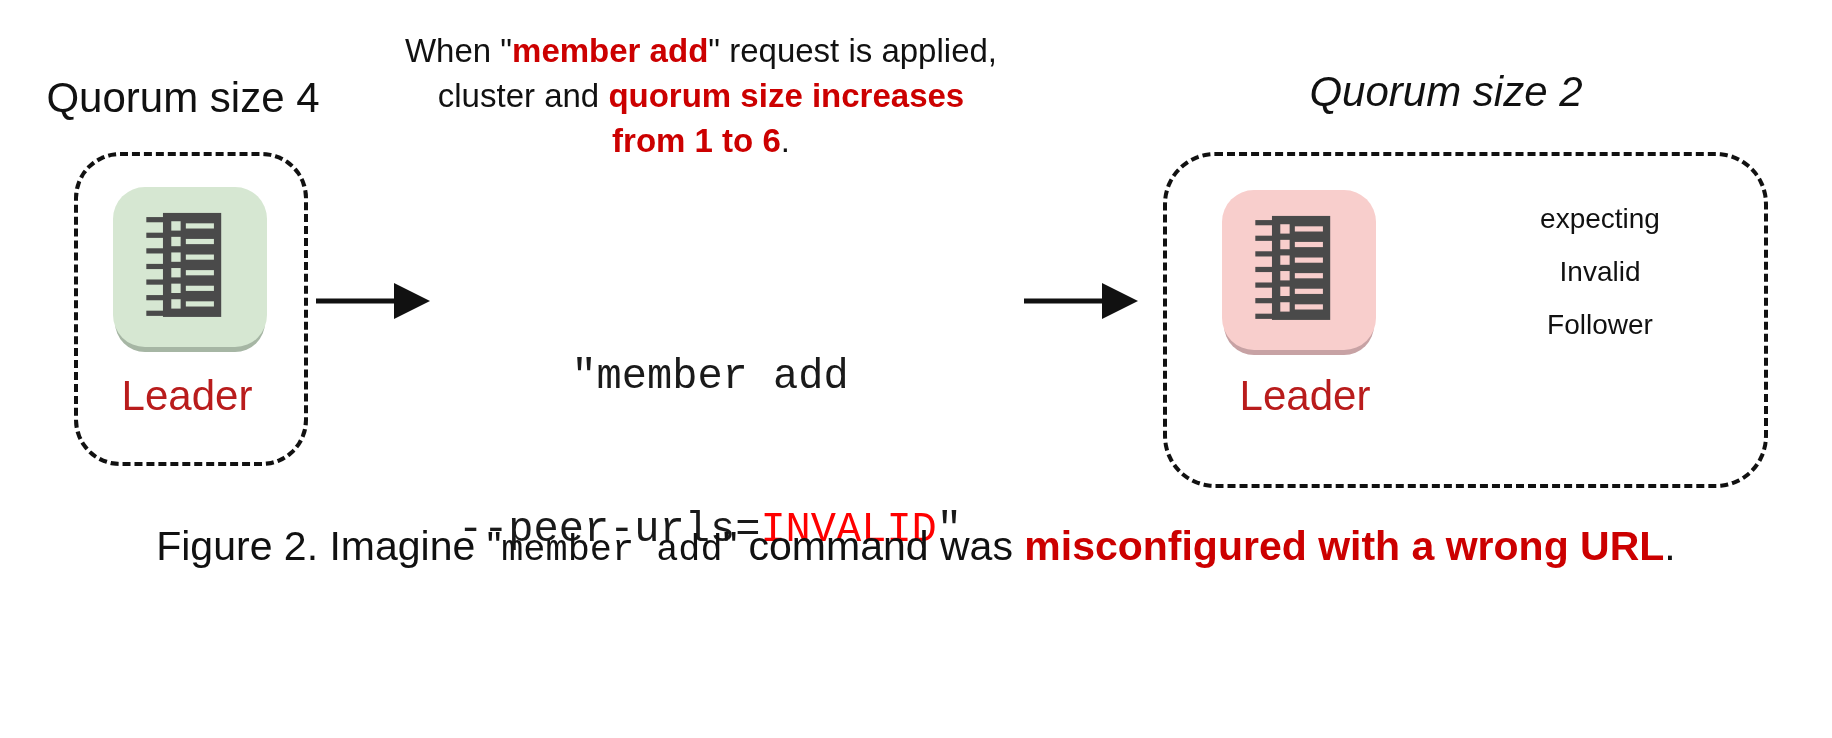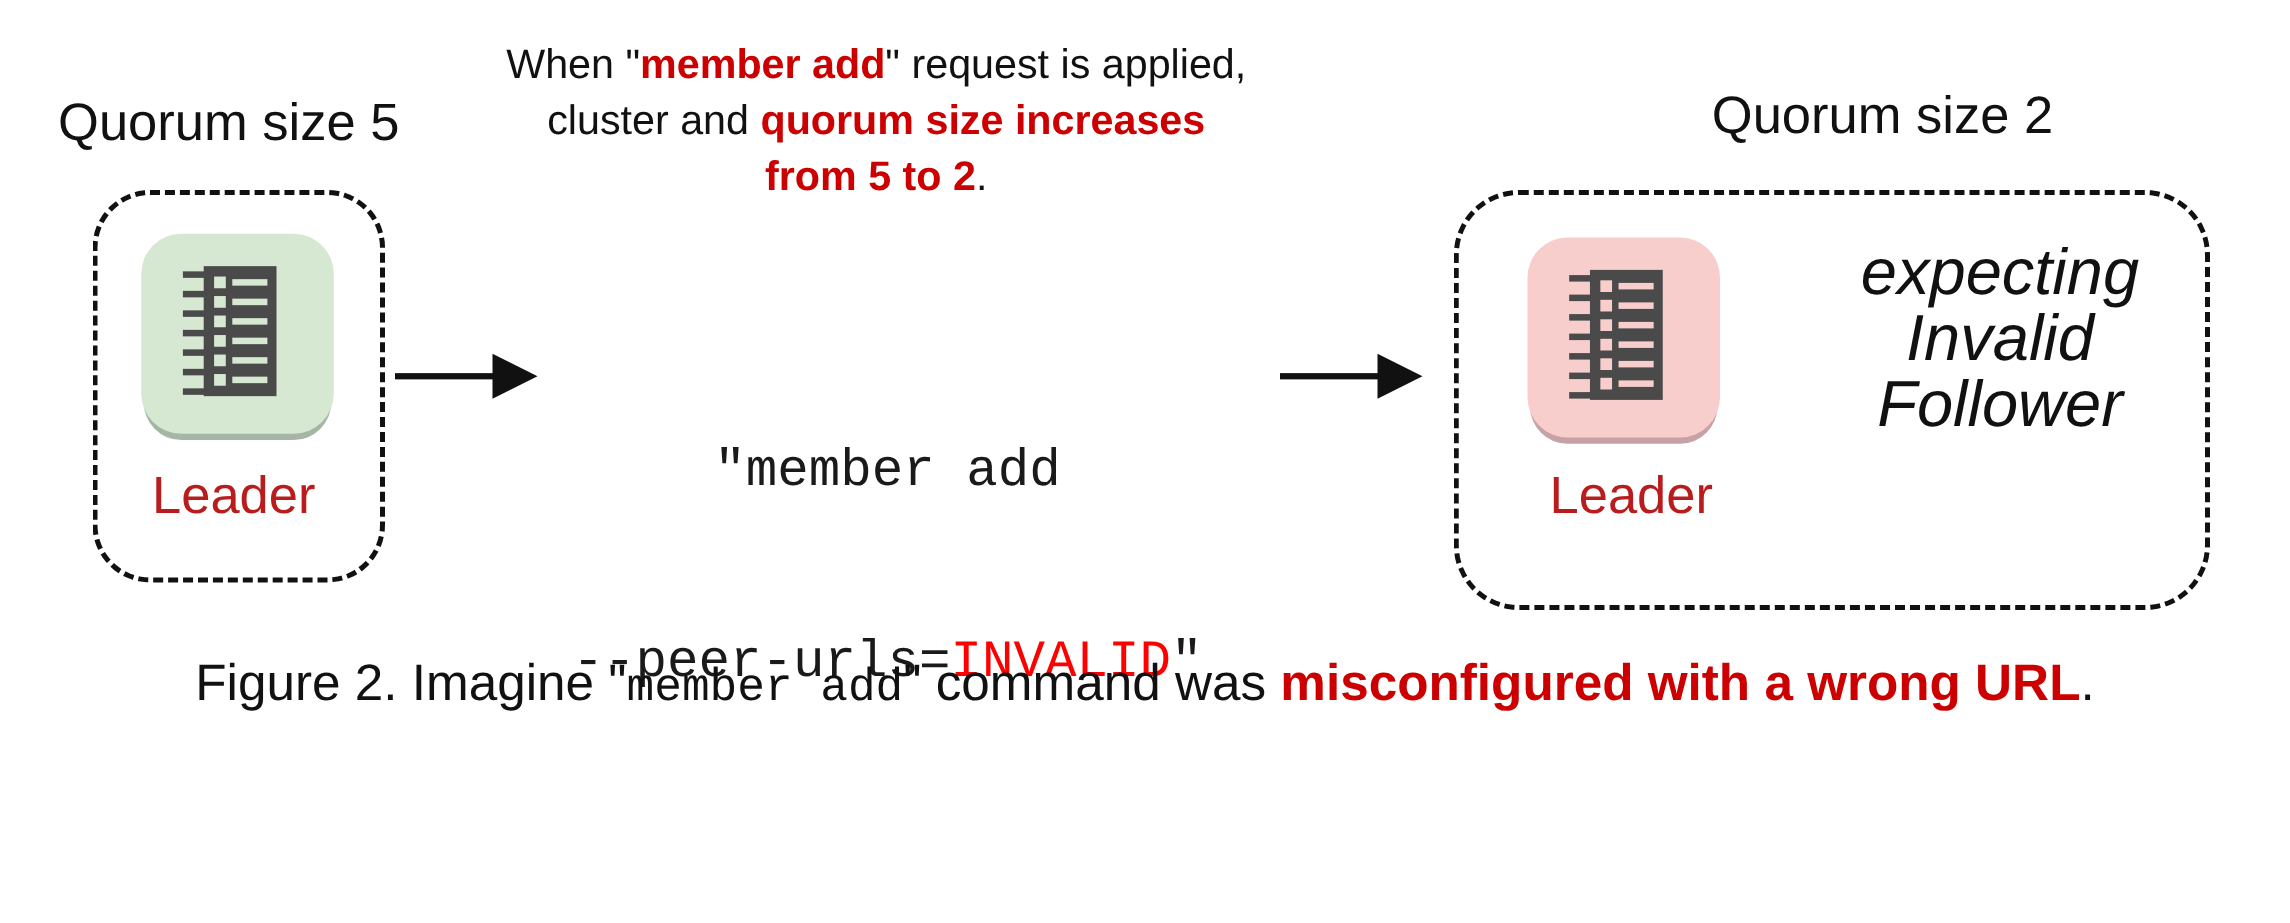--- a/index.html
+++ b/index.html
@@ -44,34 +44,34 @@
 
   
   .command {
     font-family:"Liberation Mono", monospace;
     font-size:42px; line-height:51px; color:#1a1a1a;
     white-space:pre;
   }
   .red-bright { color:var(--red-bright,#ff0000); }
 
   
-  .expectation { font-style:italic; font-size:52px; line-height:53px; color:#111; }
+  .expectation { font-size:28px; line-height:53px; color:#111; }
   .warning { font-size:37px; font-weight:bold; color:var(--red-bright,#ff0000); }
 
   
   .caption { font-size:41px; line-height:56px; color:#111; }
   .caption .fig { }
   .caption .mono { font-family:"Liberation Mono", monospace; font-size:0.9em; }
 </style>
 </head>
 <body>
 
 <div id="stage">
 
-  <div class="abs big-label center" style="left:28px; top:74px; width:310px;">Quorum size 5</div>
+  <div class="abs big-label center" style="left:28px; top:74px; width:310px;">Quorum size 4</div>
 
   <div class="abs cluster-box" style="left:74px; top:152px; width:226px; height:306px; border-radius:46px;"></div>
 
   <div class="abs tile tile--green" style="left:113px; top:187px; width:154px; height:160px;">
     <svg class="glyph" viewBox="0 0 100 108" aria-hidden="true">
       <g class="dark">
         <rect x="24" y="2" width="56" height="100"></rect>
         <rect x="8" y="6" width="17" height="5"></rect>
         <rect x="8" y="21" width="17" height="5"></rect>
         <rect x="8" y="36" width="17" height="5"></rect>
@@ -102,36 +102,36 @@
   <div class="abs arrow" style="left:316px; top:279px;">
     <svg width="114" height="44" viewBox="0 0 114 44">
       <rect class="ink" x="0" y="19.5" width="82" height="5"></rect>
       <polygon class="ink" points="78,4 114,22 78,40"></polygon>
     </svg>
   </div>
 
   <div class="abs note center" style="left:356px; top:28px; width:690px;">
     <div><span>When "</span><span class="red-b">member add</span><span>" request is applied,</span></div>
     <div><span>cluster and </span><span class="red-b">quorum size increases</span></div>
-    <div><span class="red-b">from 5 to 2</span><span>.</span></div>
+    <div><span class="red-b">from 1 to 6</span><span>.</span></div>
   </div>
 
   <div class="abs command center" style="left:420px; top:250px; width:580px;">
     <div>"member add</div>
     <div><span>--peer-urls=</span><span class="red-bright">INVALID</span><span>"</span></div>
   </div>
 
   <div class="abs arrow" style="left:1024px; top:279px;">
     <svg width="114" height="44" viewBox="0 0 114 44">
       <rect class="ink" x="0" y="19.5" width="82" height="5"></rect>
       <polygon class="ink" points="78,4 114,22 78,40"></polygon>
     </svg>
   </div>
 
-  <div class="abs big-label center" style="left:1206px; top:68px; width:600px;">Quorum size 2</div>
+  <div class="abs big-label center" style="left:1146px; top:68px; width:600px;font-style:italic;">Quorum size 2</div>
 
   <div class="abs cluster-box" style="left:1163px; top:152px; width:597px; height:328px; border-radius:52px;"></div>
 
   <div class="abs tile tile--pink" style="left:1222px; top:190px; width:154px; height:160px;">
     <svg class="glyph" viewBox="0 0 100 108" aria-hidden="true">
       <g class="dark">
         <rect x="24" y="2" width="56" height="100"></rect>
         <rect x="8" y="6" width="17" height="5"></rect>
         <rect x="8" y="21" width="17" height="5"></rect>
         <rect x="8" y="36" width="17" height="5"></rect>

